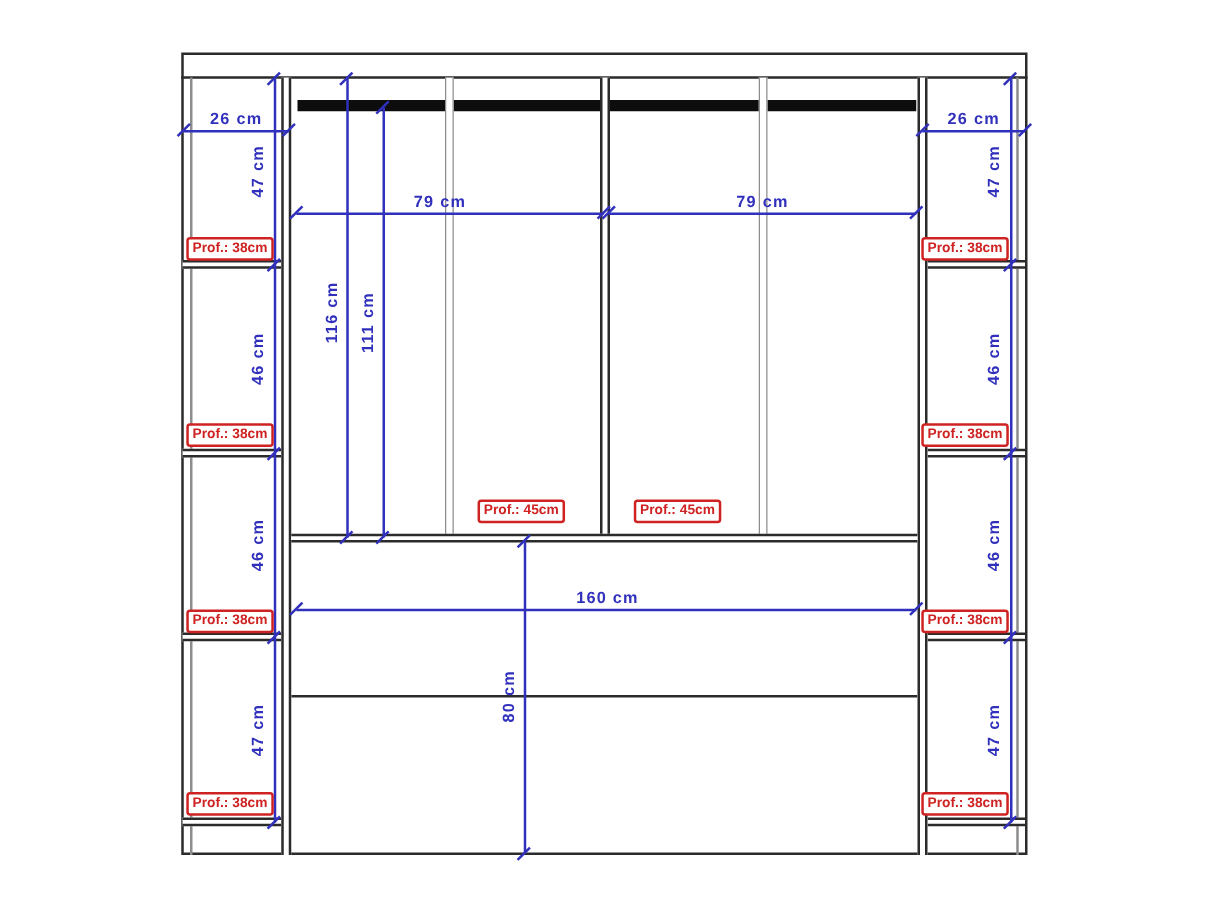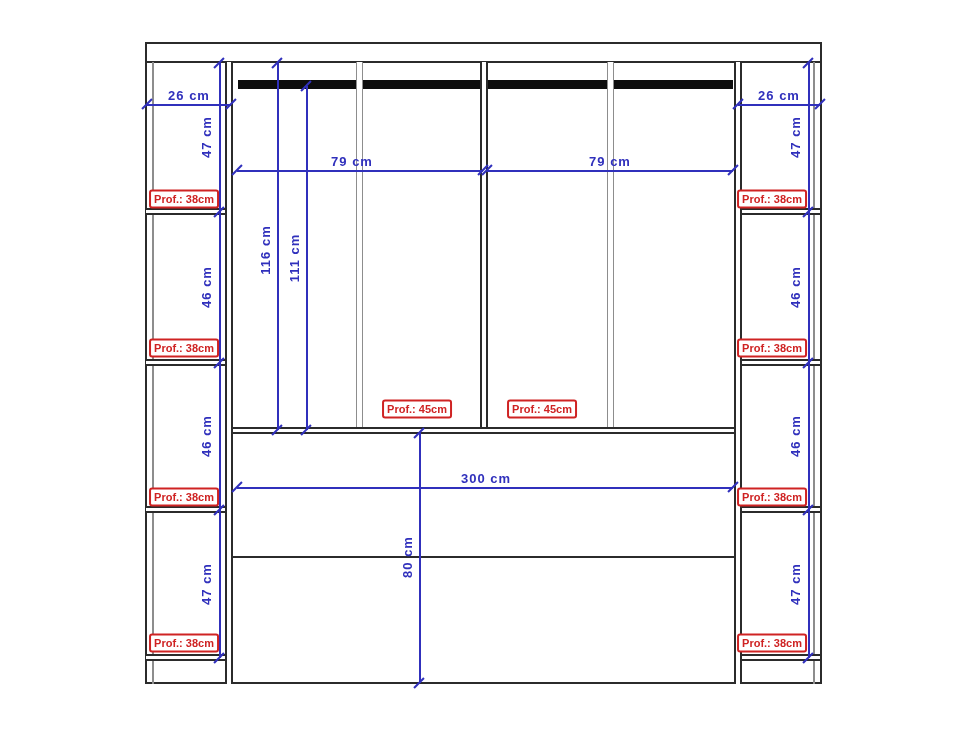--- a/index.html
+++ b/index.html
@@ -111,21 +111,21 @@
       <div class="dim-label" style="left: 206px; top: 436px; transform: translate(-50%, -50%) rotate(-90deg);">46 cm</div>
       <div class="dim-label" style="left: 206px; top: 584px; transform: translate(-50%, -50%) rotate(-90deg);">47 cm</div>
       <div class="dim-label" style="left: 795px; top: 137px; transform: translate(-50%, -50%) rotate(-90deg);">47 cm</div>
       <div class="dim-label" style="left: 795px; top: 287px; transform: translate(-50%, -50%) rotate(-90deg);">46 cm</div>
       <div class="dim-label" style="left: 795px; top: 436px; transform: translate(-50%, -50%) rotate(-90deg);">46 cm</div>
       <div class="dim-label" style="left: 795px; top: 584px; transform: translate(-50%, -50%) rotate(-90deg);">47 cm</div>
       <div class="dim-label" style="left: 352px; top: 161px; transform: translate(-50%, -50%);">79 cm</div>
       <div class="dim-label" style="left: 610px; top: 161px; transform: translate(-50%, -50%);">79 cm</div>
       <div class="dim-label" style="left: 265px; top: 250px; transform: translate(-50%, -50%) rotate(-90deg);">116 cm</div>
       <div class="dim-label" style="left: 294px; top: 258px; transform: translate(-50%, -50%) rotate(-90deg);">111 cm</div>
-      <div class="dim-label" style="left: 486px; top: 478px; transform: translate(-50%, -50%);">300 cm</div>
+      <div class="dim-label" style="left: 486px; top: 478px; transform: translate(-50%, -50%);">160 cm</div>
       <div class="dim-label" style="left: 407px; top: 557px; transform: translate(-50%, -50%) rotate(-90deg);">80 cm</div>
       <div class="prof-label" style="left: 184px; top: 199px;">Prof.: 38cm</div>
       <div class="prof-label" style="left: 184px; top: 348px;">Prof.: 38cm</div>
       <div class="prof-label" style="left: 184px; top: 497px;">Prof.: 38cm</div>
       <div class="prof-label" style="left: 184px; top: 643px;">Prof.: 38cm</div>
       <div class="prof-label" style="left: 772px; top: 199px;">Prof.: 38cm</div>
       <div class="prof-label" style="left: 772px; top: 348px;">Prof.: 38cm</div>
       <div class="prof-label" style="left: 772px; top: 497px;">Prof.: 38cm</div>
       <div class="prof-label" style="left: 772px; top: 643px;">Prof.: 38cm</div>
       <div class="prof-label" style="left: 417px; top: 409px;">Prof.: 45cm</div>

